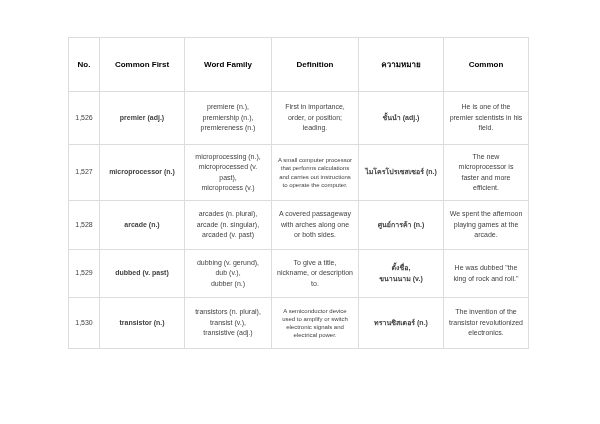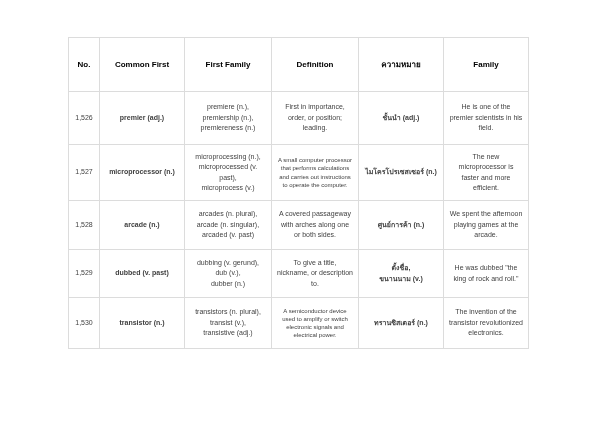--- a/index.html
+++ b/index.html
@@ -70,24 +70,24 @@
       <col style="width:85px">
       <col style="width:87px">
       <col style="width:87px">
       <col style="width:85px">
       <col style="width:85px">
     </colgroup>
     <thead>
       <tr>
         <th>No.</th>
         <th>Common First</th>
-        <th>First Family</th>
+        <th>Word Family</th>
         <th>Definition</th>
         <th>ความหมาย</th>
-        <th>Family</th>
+        <th>Common</th>
       </tr>
     </thead>
     <tbody id="vocab-body">
         <tr style="height: 53px;">
           <td class="cell-no">1,526</td>
           <td class="cell-word">premier (adj.)</td>
           <td class="cell-family">premiere (n.),
 premiership (n.),
 premiereness (n.)</td>
           <td class="cell-def">First in importance, order, or position; leading.</td>

